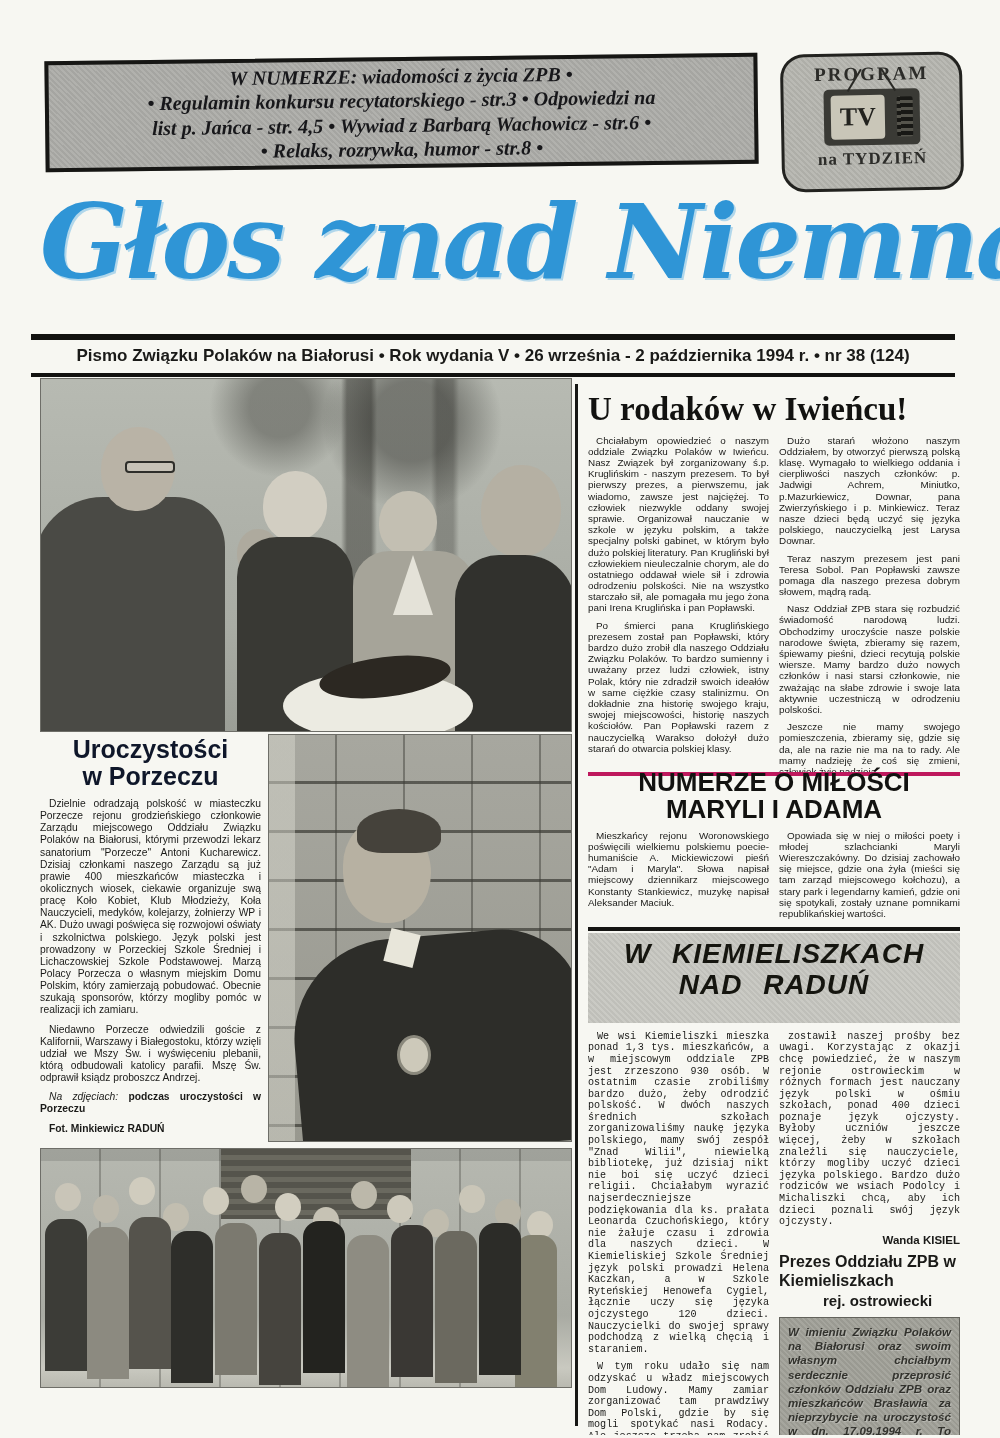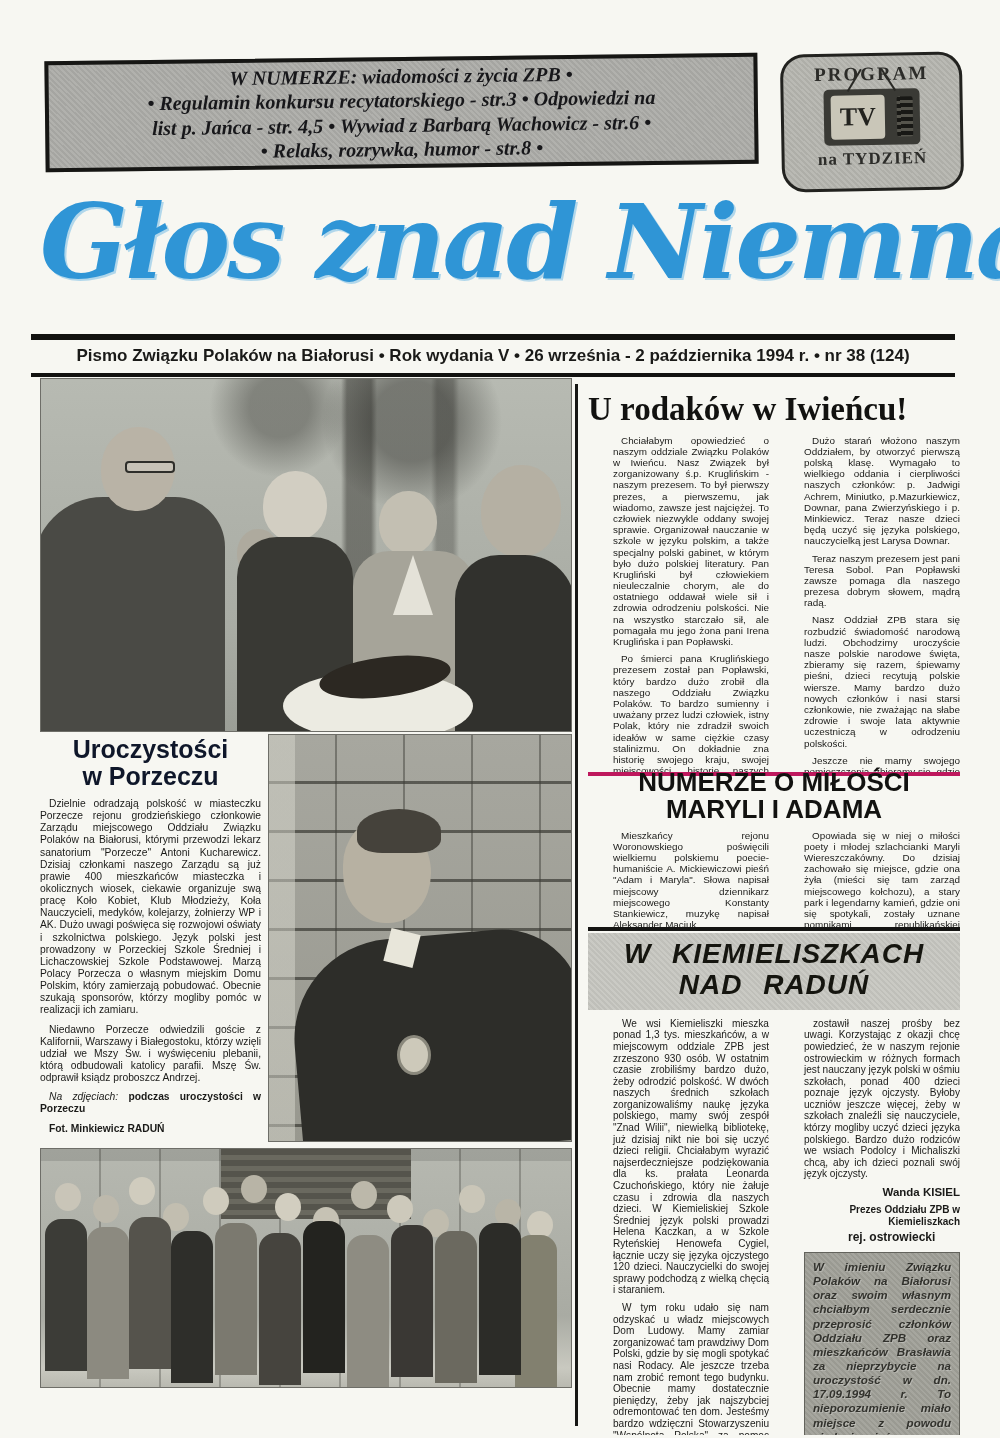--- a/index.html
+++ b/index.html
@@ -99,41 +99,41 @@
   .porzecze h2{margin:0 0 8px;text-align:center;font-size:25px;line-height:1.08;font-weight:bold;color:#0f172a;}
   .porzecze p{margin:0 0 7px;font-size:10.3px;line-height:1.18;text-align:justify;text-indent:9px;}
   .porz-caption{font-size:10.6px;margin:4px 0 5px;}
   .cap-label{font-style:italic;}
   .cap-text{font-weight:bold;}
   .porz-credit{text-align:center;font-weight:bold;font-size:12.5px;margin-top:2px;}
 
   
   .art{position:absolute;left:588px;width:372px;}
   .cols{display:flex;gap:10px;}
-  .col{width:181px;margin-left:25px;}
+  .col{width:181px;}
   .art p{margin:0 0 6px;text-align:justify;}
   .byline{text-align:right;font-weight:bold;font-size:11.5px;margin-top:2px;}
 
   .art-iwieniec{top:392px;height:380px;border-bottom:4px solid #be185d;overflow:hidden;}
   .art-iwieniec h2{margin:0 0 8px;font-family:"Liberation Serif",serif;font-weight:bold;font-size:33px;line-height:1.05;color:#121210;}
   .art-iwieniec p{font-size:9.9px;line-height:1.13;text-indent:8px;}
 
   .art-piosenka{top:767px;height:160px;border-bottom:4px solid #141412;overflow:hidden;}
   .art-piosenka h2{margin:2px 0 6px;text-align:center;font-size:26px;line-height:1.05;font-weight:bold;color:#121210;}
   .art-piosenka p{font-size:9.9px;line-height:1.13;text-indent:8px;}
 
   .art-kiem{top:933px;height:502px;overflow:hidden;}
   .kiem-band{background:
       repeating-linear-gradient(45deg,rgba(0,0,0,.04) 0 2px,rgba(255,255,255,.05) 2px 4px),#c7c7c1;
-    text-align:center;padding:5px 0 9px;margin-bottom:8px;
+    text-align:center;padding:5px 0 22px;margin-bottom:8px;
     font-weight:bold;font-style:italic;font-size:28px;line-height:1.12;letter-spacing:1px;word-spacing:12px;color:#15150f;}
-  .art-kiem .cols p{font-family:Liberation Sans, sans-serif;font-size:10.1px;line-height:1.15;text-indent:9px;}
+  .art-kiem .cols p{font-family:Liberation Mono, monospace;font-size:10.1px;line-height:1.15;text-indent:9px;}
   .kiem-byline{text-align:right;font-weight:bold;font-size:11.5px;margin:2px 0 6px;}
-  .kiem-role{font-weight:bold;font-size:10px;line-height:1.2;margin-bottom:2px;text-align:right;}
-  .kiem-region{font-weight:bold;font-size:12px;margin-bottom:8px;padding-left:44px;}
+  .kiem-role{font-weight:bold;font-size:16px;line-height:1.2;margin-bottom:2px;}
+  .kiem-region{font-weight:bold;font-size:15px;margin-bottom:8px;padding-left:44px;}
   .apology{background:
       repeating-linear-gradient(45deg,rgba(0,0,0,.05) 0 2px,rgba(255,255,255,.04) 2px 4px),#a2a29a;
     border:1px solid #63635c;padding:7px 8px 6px;
     font-weight:bold;font-style:italic;font-size:11.6px;line-height:1.22;color:#32322d;
     text-shadow:1px 1px 0 rgba(255,255,255,.25);text-align:justify;}
 </style>
 </head>
 <body>
 
 <div class="page">

